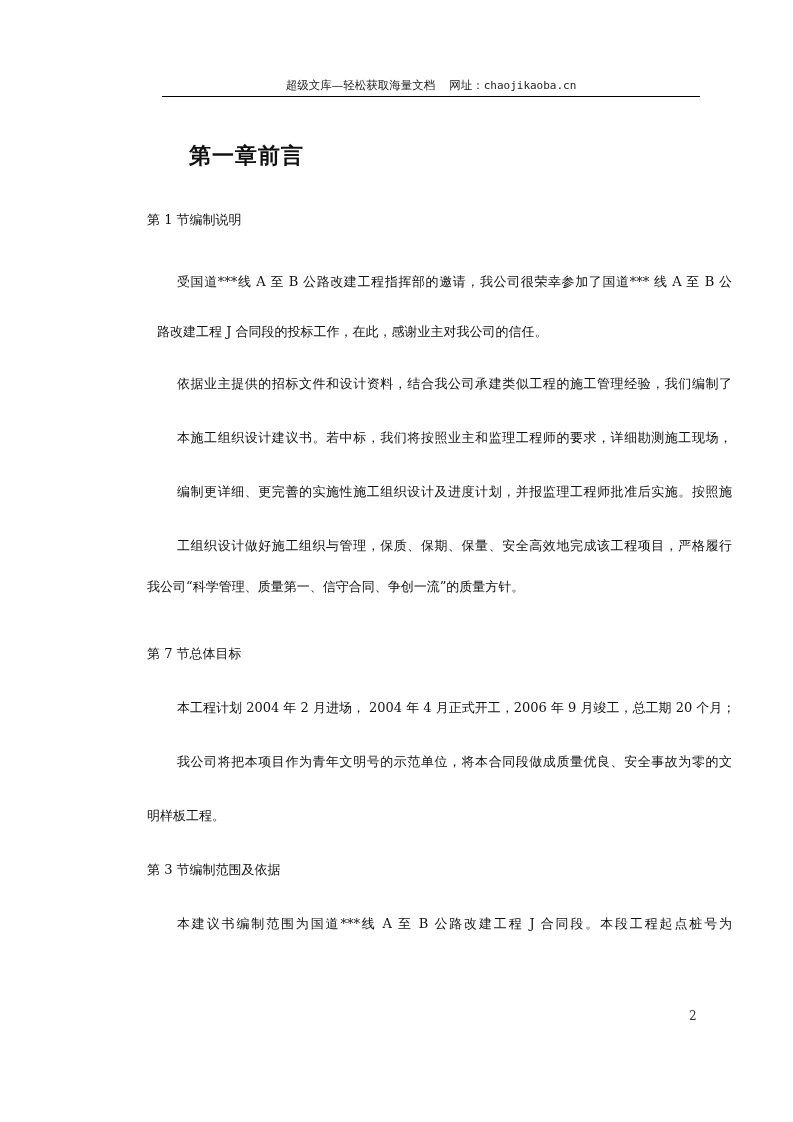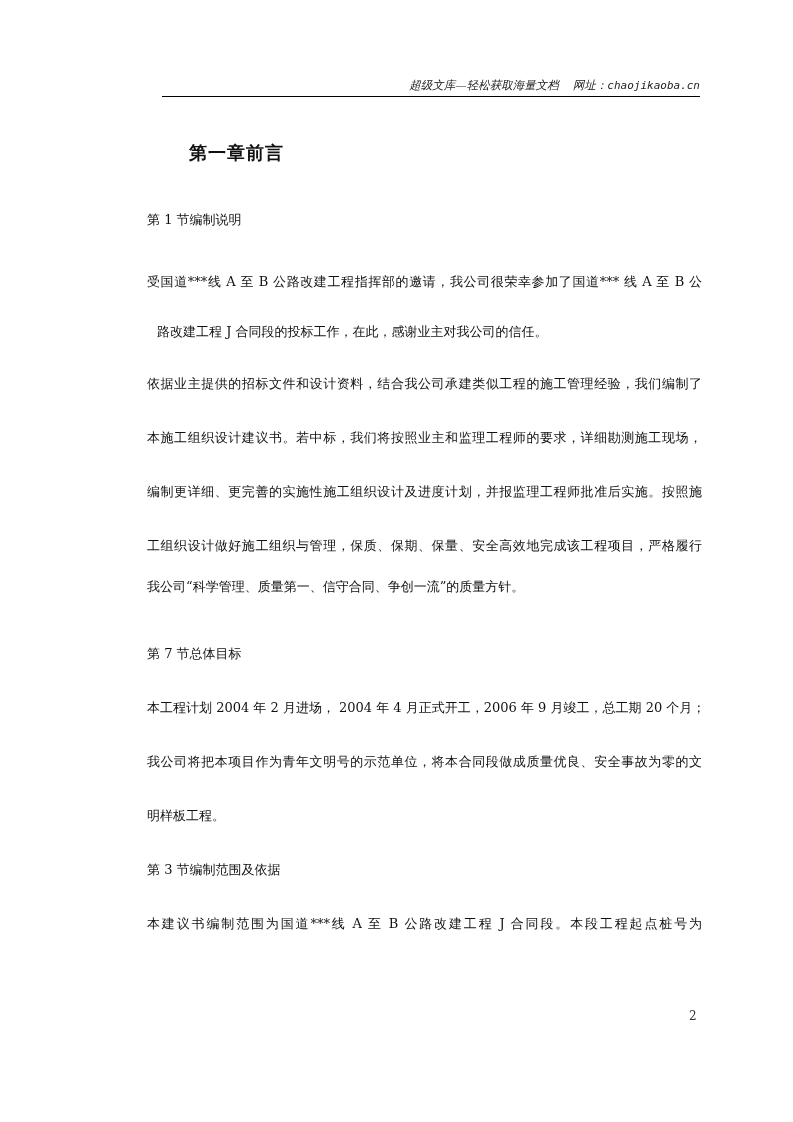--- a/index.html
+++ b/index.html
@@ -1,28 +1,28 @@
 <!DOCTYPE html>
 <html><head>
   <meta charset="utf-8">
   <style>
     html, body { margin: 0; padding: 0; background: #ffffff; }
     body { width: 793px; height: 1122px; position: relative; overflow: hidden;
            font-family: "DejaVu Serif", "Liberation Serif", serif; color: #111; }
-    .header { position: absolute; left: 162px; top: 78px; width: 538px; text-align: right;
-              font-size: 11.5px; color: #222; font-style: italic; }
+    .header { position: absolute; left: 162px; top: 78px; width: 538px; text-align: center;
+              font-size: 11.5px; color: #222; }
     .header .sep { display: inline-block; width: 14px; }
     .header-rule { position: absolute; left: 162px; top: 96px; width: 538px; height: 0;
                    border-top: 1.5px solid #000; }
-    .chapter-title { position: absolute; left: 189px; top: 141px; font-size: 18px;
+    .chapter-title { position: absolute; left: 189px; top: 141px; font-size: 22px;
                      font-weight: bold; font-family: "DejaVu Sans", "Liberation Sans", sans-serif;
                      letter-spacing: 1px; }
     .line { position: absolute; left: 147px; width: 555px; font-size: 13px;
             white-space: nowrap; line-height: 18px; }
-    .justify { text-align: justify; text-align-last: justify; }
+    .justify { text-align: justify; text-align-last: justify; margin-left: 30px; }
     .page-number { position: absolute; left: 689px; top: 1009px; font-size: 12px; color: #333; }
   </style>
 </head>
 <body>
 
 <div class="header">
   <span>超级文库—轻松获取海量文档</span><span class="sep"></span><span>网址：</span><span style="font-family: 'DejaVu Sans Mono', 'Liberation Mono', monospace; font-size: 11px;">chaojikaoba.cn</span>
 </div>
 <div class="header-rule"></div>
 

